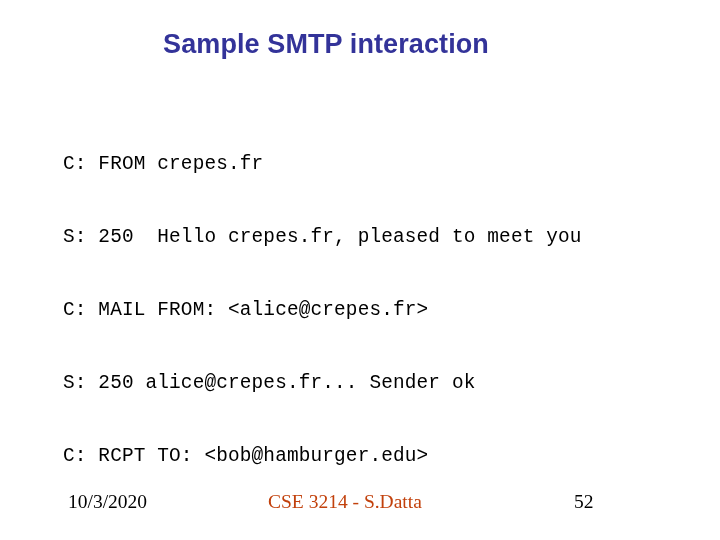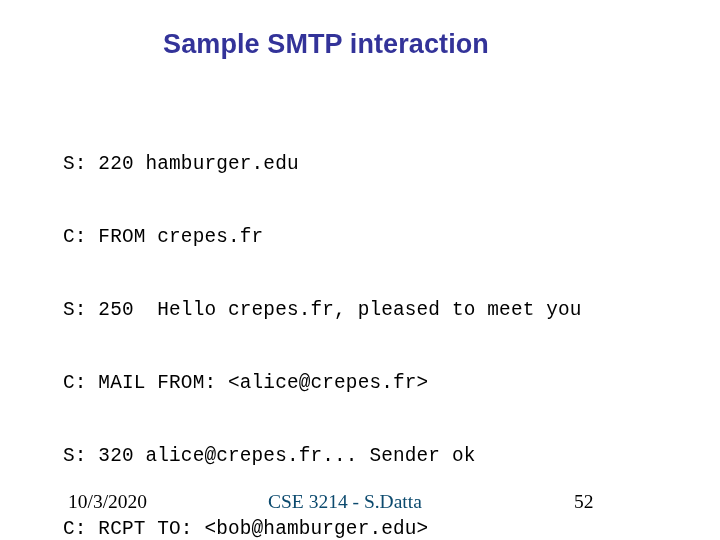--- a/index.html
+++ b/index.html
@@ -64,21 +64,21 @@
     font-size: 19.5px;
     color: #000000;
     white-space: pre;
   }
   .footer-center {
     position: absolute;
     left: 268px;
     top: 7px;
     font-family: "Liberation Serif", "DejaVu Serif", serif;
     font-size: 19.5px;
-    color: #0c4a6e;
+    color: #c2410c;
     white-space: pre;
   }
   .footer-page {
     position: absolute;
     left: 541px;
     top: 7px;
     font-family: "Liberation Serif", "DejaVu Serif", serif;
     font-size: 19.5px;
     color: #000000;
     white-space: pre;
@@ -86,25 +86,24 @@
   }
 </style>
 </head>
 <body>
 
 <div class="slide">
 
   <div class="slide-title">Sample SMTP interaction</div>
 
   <div class="transcript">
-    <div class="line">S: 220 hamburger.edu</div>
     <div class="line">C: FROM crepes.fr</div>
     <div class="line">S: 250  Hello crepes.fr, pleased to meet you</div>
     <div class="line">C: MAIL FROM: &lt;alice@crepes.fr&gt;</div>
-    <div class="line">S: 320 alice@crepes.fr... Sender ok</div>
+    <div class="line">S: 250 alice@crepes.fr... Sender ok</div>
     <div class="line">C: RCPT TO: &lt;bob@hamburger.edu&gt;</div>
     
     
     
     
     
     
     
     
     

